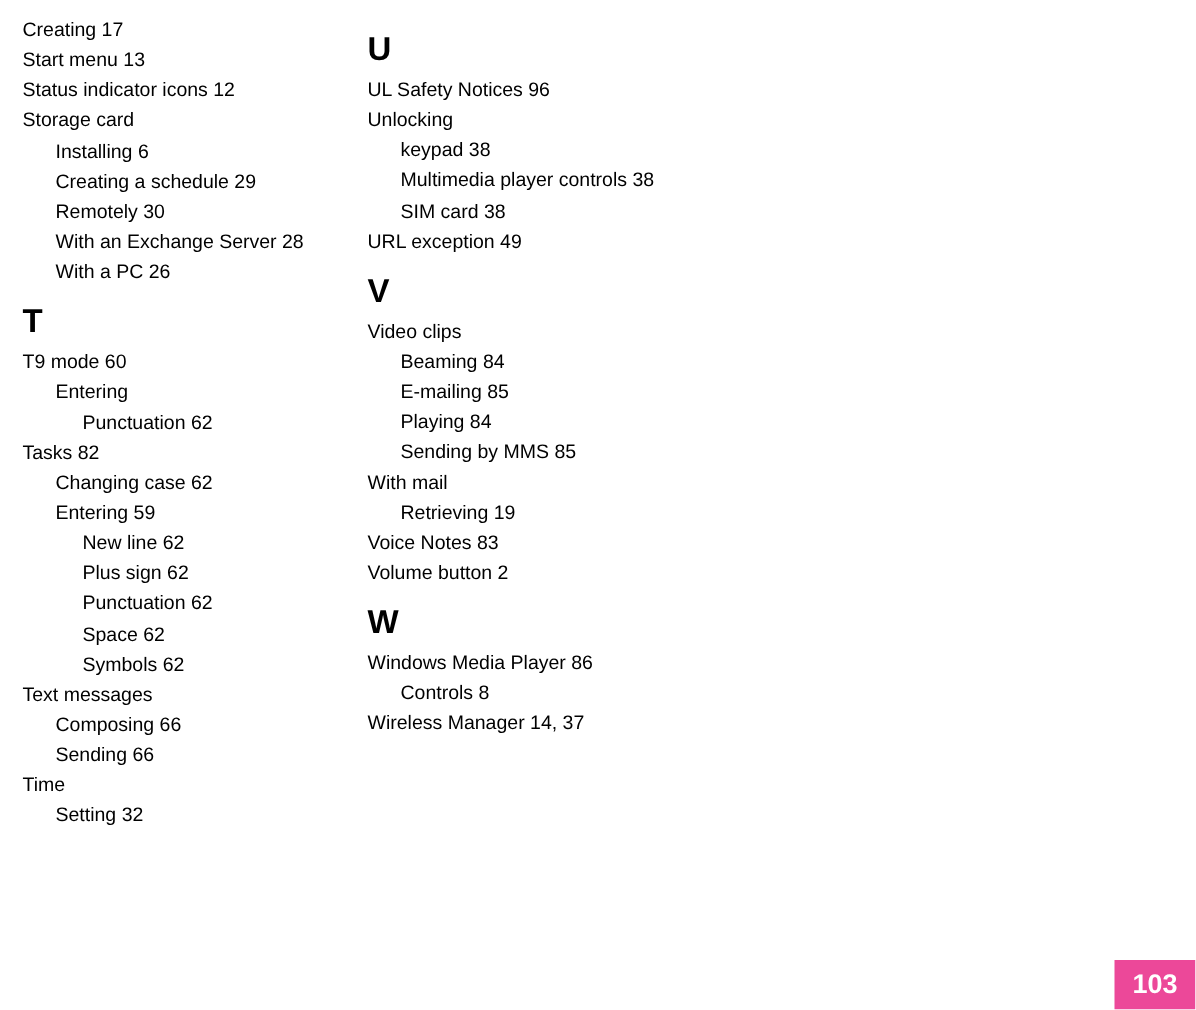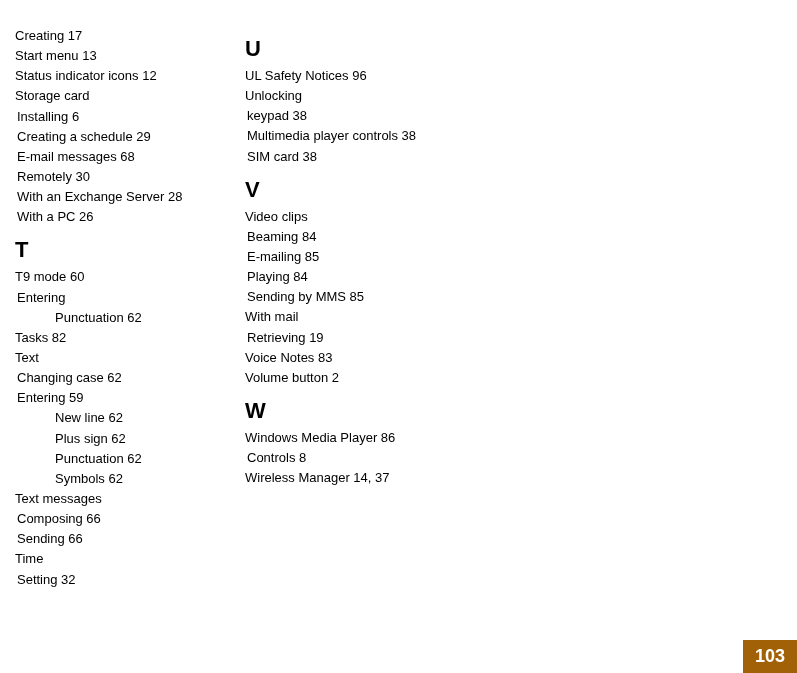--- a/index.html
+++ b/index.html
@@ -12,21 +12,21 @@
       height: 673px;
       background: #ffffff;
       font-family: Arial, Helvetica, sans-serif;
       font-size: 13px;
       color: #000000;
       position: relative;
       overflow: hidden;
     }
     .page-container {
       display: flex;
-      padding: 26px 15px;
+      padding: 10px 15px;
       gap: 20px;
     }
     .left-column {
       width: 210px;
       flex-shrink: 0;
     }
     .right-column {
       flex: 1;
     }
     .section-header {
@@ -37,78 +37,78 @@
       color: #000;
     }
     .index-entry {
       line-height: 1.55;
       font-size: 13px;
     }
     .index-entry.level0 {
       margin-left: 0px;
     }
     .index-entry.level1 {
-      margin-left: 2px;
+      margin-left: 22px;
     }
     .index-entry.level2 {
       margin-left: 40px;
     }
     .page-number-badge {
       position: absolute;
       bottom: 0;
       right: 0;
-      background: #a16207;
+      background: #ec4899;
       color: #ffffff;
       font-size: 18px;
       font-weight: bold;
       padding: 6px 12px;
       min-width: 50px;
       text-align: center;
     }
   </style>
 </head>
 <body>
 
 <div class="page-container">
   <div class="left-column" id="left-col">
   <div class="index-entry level0">Creating  17</div>
       <div class="index-entry level0">Start menu  13</div>
       <div class="index-entry level0">Status indicator icons  12</div>
       <div class="index-entry level0">Storage card</div>
       <div class="index-entry level1">Installing  6</div>
       <div class="index-entry level1">Creating a schedule  29</div>
-      <div class="index-entry level1">E-mail messages  68</div>
       <div class="index-entry level1">Remotely  30</div>
       <div class="index-entry level1">With an Exchange Server  28</div>
       <div class="index-entry level1">With a PC  26</div>
       <div class="section-header">T</div>
       <div class="index-entry level0">T9 mode  60</div>
       <div class="index-entry level1">Entering</div>
       <div class="index-entry level2">Punctuation  62</div>
       <div class="index-entry level0">Tasks  82</div>
-      <div class="index-entry level0">Text</div>
       <div class="index-entry level1">Changing case  62</div>
       <div class="index-entry level1">Entering  59</div>
       <div class="index-entry level2">New line  62</div>
       <div class="index-entry level2">Plus sign  62</div>
       <div class="index-entry level2">Punctuation  62</div>
+      <div class="index-entry level2">Space  62</div>
       <div class="index-entry level2">Symbols  62</div>
       <div class="index-entry level0">Text messages</div>
       <div class="index-entry level1">Composing  66</div>
       <div class="index-entry level1">Sending  66</div>
       <div class="index-entry level0">Time</div>
       <div class="index-entry level1">Setting  32</div>
     </div>
   <div class="right-column" id="right-col">
   <div class="section-header">U</div>
       <div class="index-entry level0">UL Safety Notices  96</div>
       <div class="index-entry level0">Unlocking</div>
       <div class="index-entry level1">keypad  38</div>
       <div class="index-entry level1">Multimedia player controls  38</div>
       <div class="index-entry level1">SIM card  38</div>
+      <div class="index-entry level0">URL exception  49</div>
       <div class="section-header">V</div>
       <div class="index-entry level0">Video clips</div>
       <div class="index-entry level1">Beaming  84</div>
       <div class="index-entry level1">E-mailing  85</div>
       <div class="index-entry level1">Playing  84</div>
       <div class="index-entry level1">Sending by MMS  85</div>
       <div class="index-entry level0">With mail</div>
       <div class="index-entry level1">Retrieving  19</div>
       <div class="index-entry level0">Voice Notes  83</div>
       <div class="index-entry level0">Volume button  2</div>

